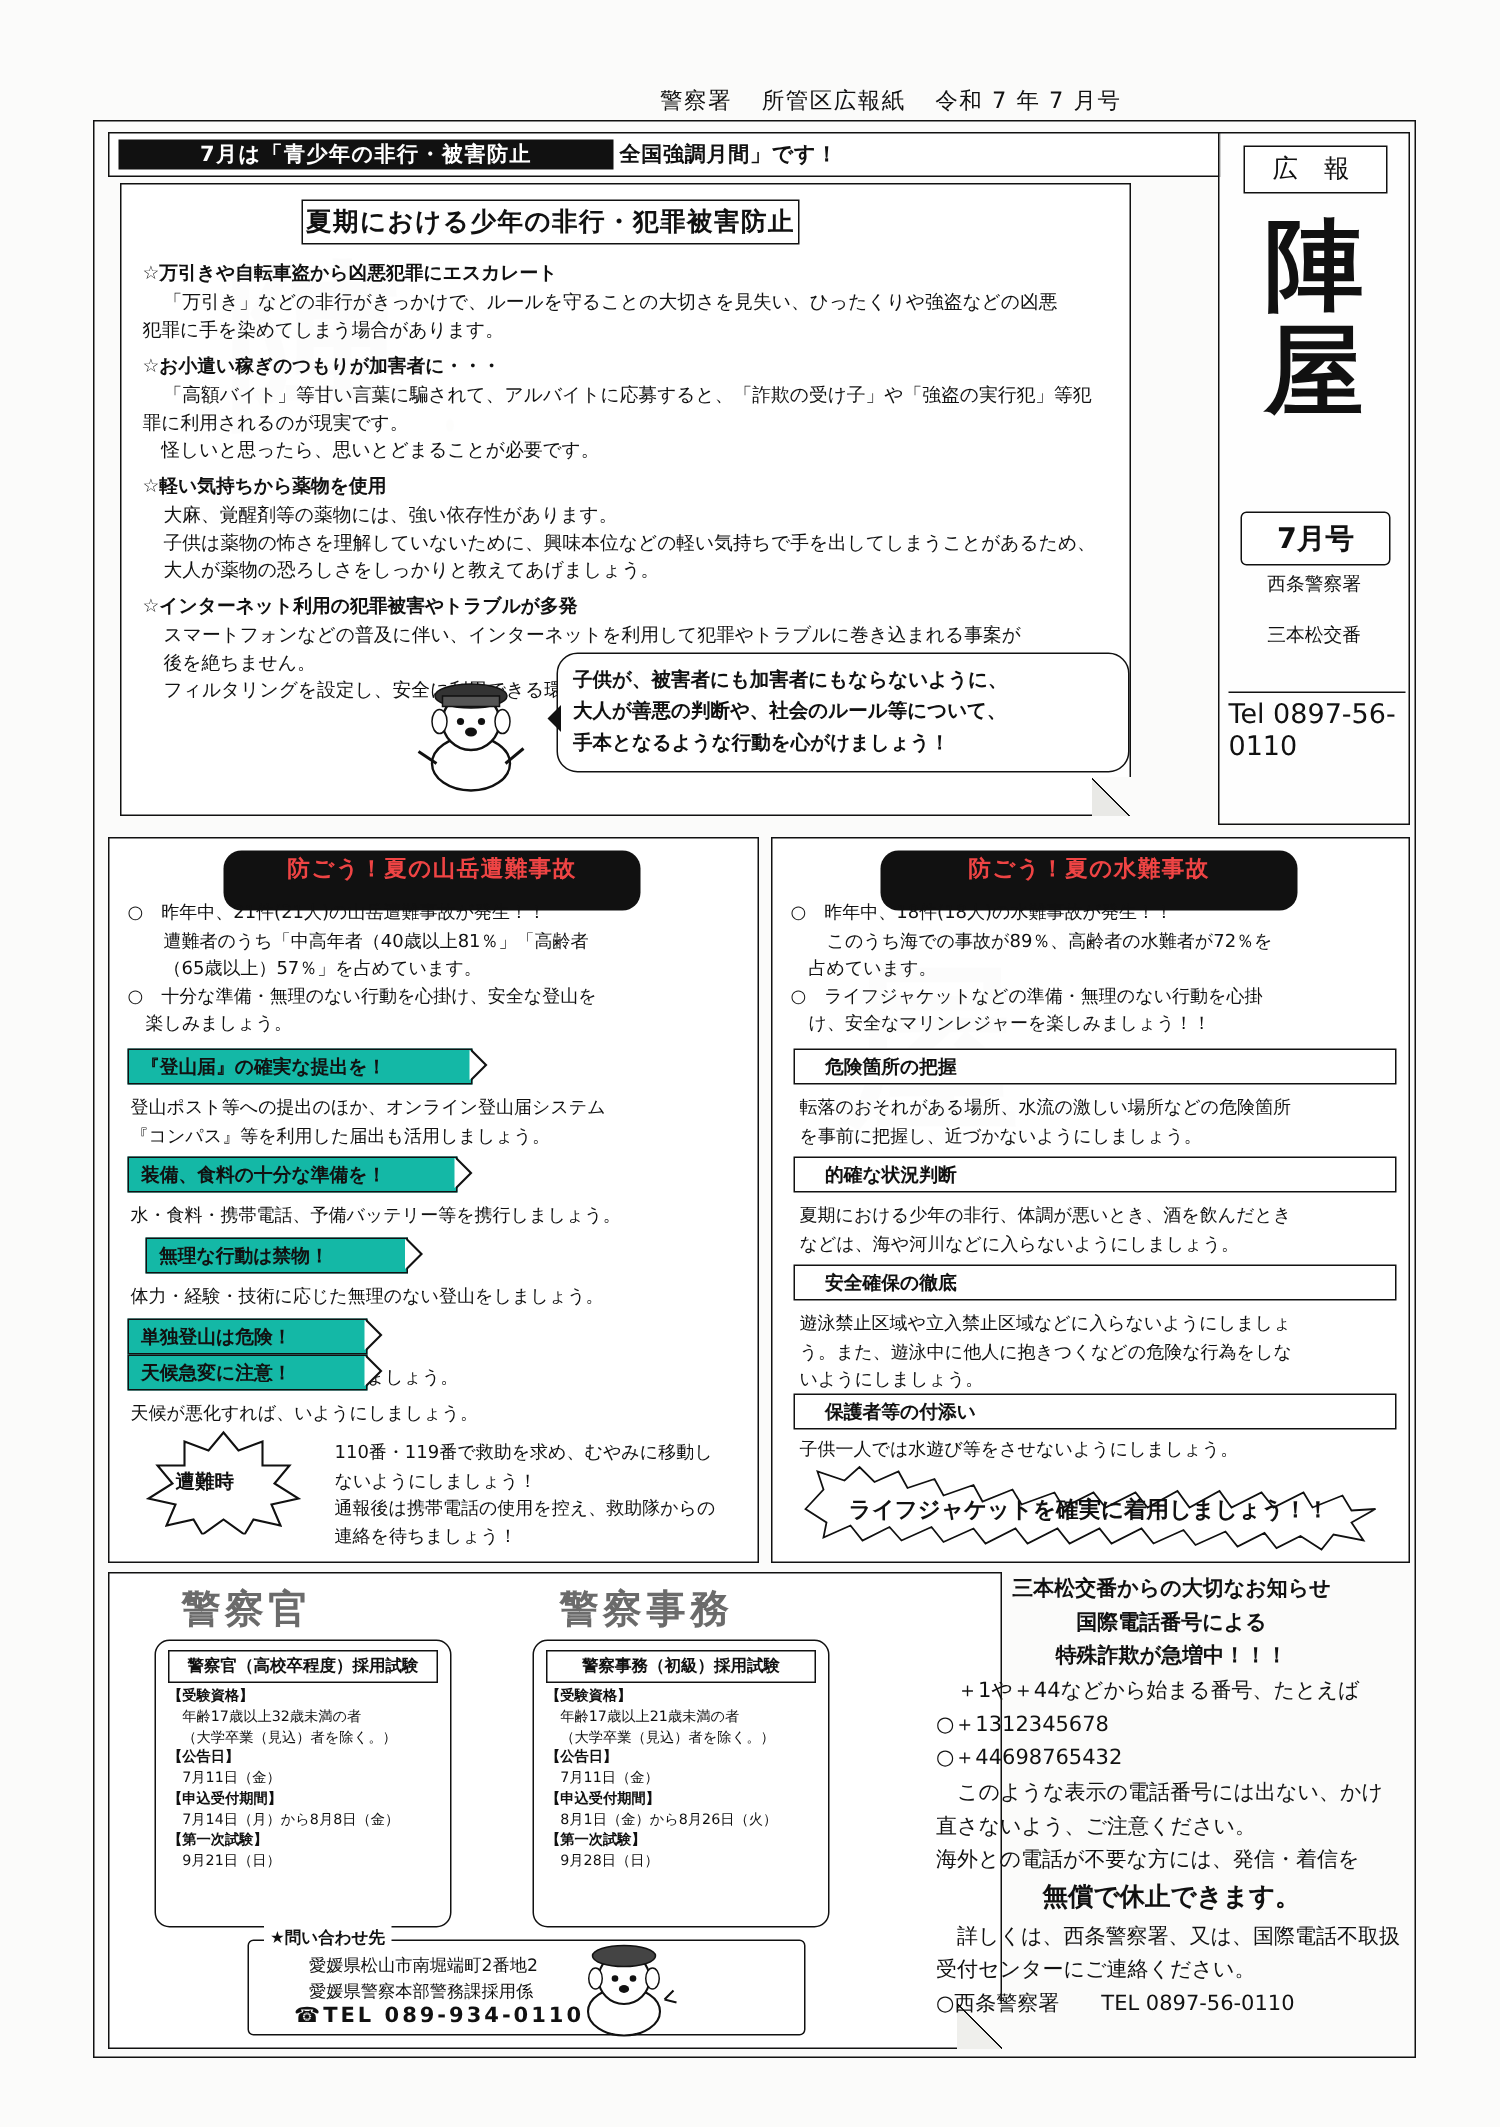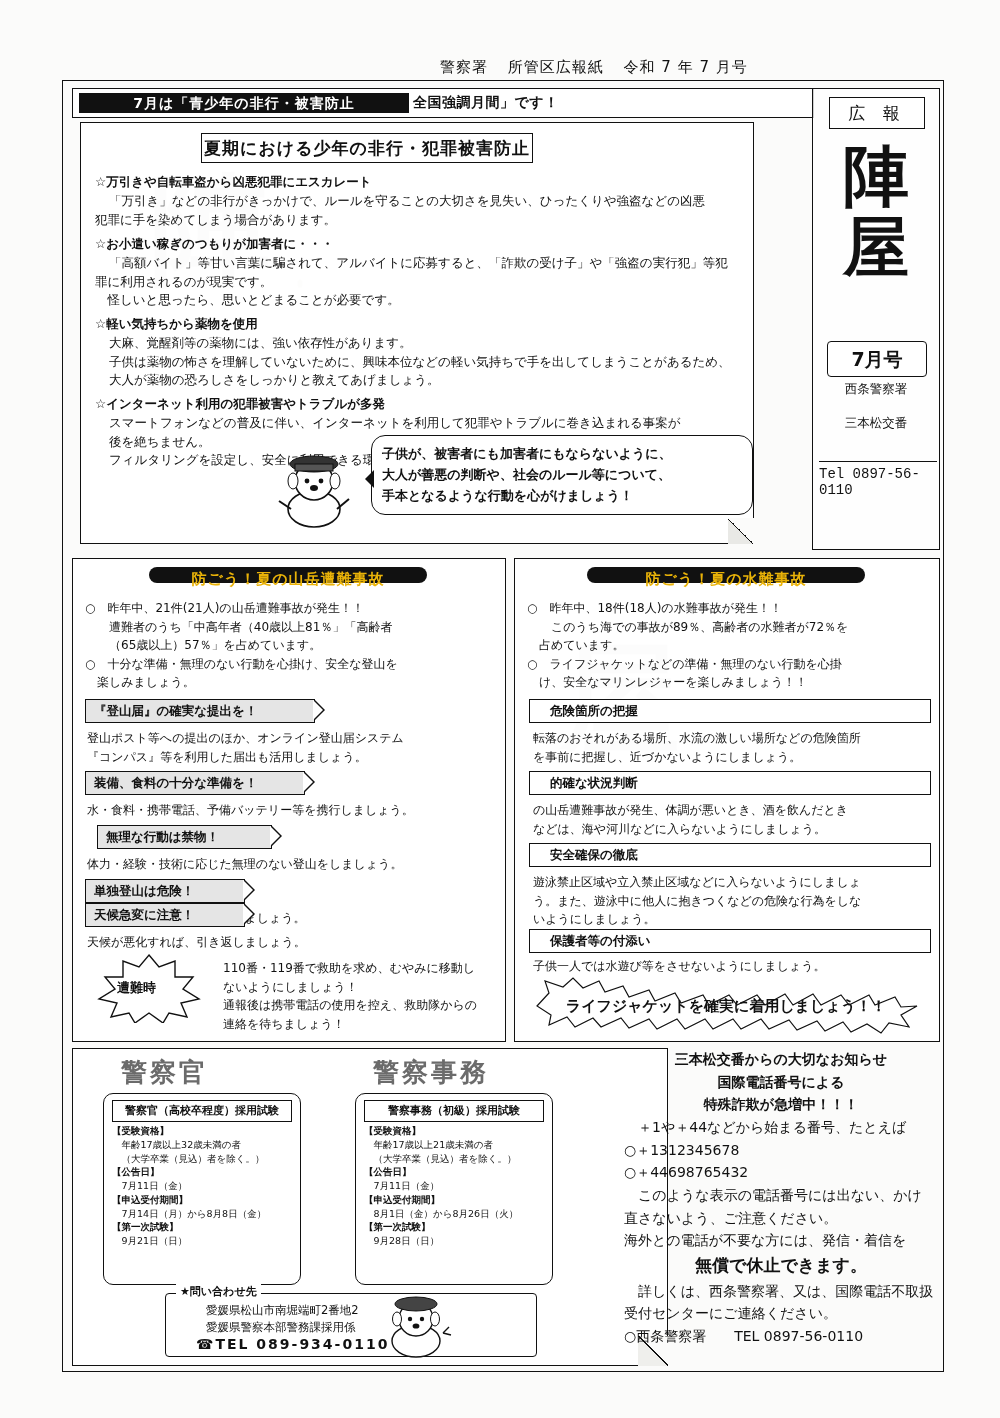--- a/index.html
+++ b/index.html
@@ -31,31 +31,31 @@
   .bubble{position:absolute;left:290px;top:312px;width:360px;border:1.5px solid #111;border-radius:14px;background:#fff;padding:8px 10px;font-size:13px;font-weight:bold;line-height:1.6;}
   .bubble:after{content:"";position:absolute;left:-16px;top:34px;width:0;height:0;border:9px solid transparent;border-right-color:#111;}
   .foldtr{position:absolute;right:-1px;bottom:-1px;width:26px;height:26px;background:linear-gradient(225deg,#fbfbfa 0 50%,#111 50% 53%,#e9e9e6 53%);}
 
   
   .mast{position:absolute;left:812px;top:88px;width:126px;height:460px;border:1px solid #111;background:rgba(255,255,255,.8);}
   .mast .kouhou{position:absolute;left:16px;top:8px;width:94px;height:30px;border:1.5px solid #111;text-align:center;line-height:30px;font-size:17px;letter-spacing:6px;font-family:"DejaVu Serif","Liberation Serif",serif;background:#fff;}
   .mast .big{position:absolute;left:0;top:52px;width:126px;text-align:center;font-size:66px;line-height:1.08;font-weight:bold;font-family:"DejaVu Serif","Liberation Serif",serif;}
   .mast .month{position:absolute;left:14px;top:252px;width:98px;height:34px;border:1.5px solid #111;border-radius:4px;background:#fff;text-align:center;line-height:34px;font-size:19px;font-weight:bold;}
   .mast .line{position:absolute;left:6px;width:114px;text-align:center;font-size:12.5px;}
-  .mast .tel{position:absolute;left:6px;top:372px;width:118px;font-size:14px;border-top:1px solid #111;padding-top:4px;font-family:Liberation Mono, monospace;}
+  .mast .tel{position:absolute;left:6px;top:372px;width:118px;font-size:18px;border-top:1px solid #111;padding-top:4px;}
 
   
   .mid{position:absolute;top:558px;border:1.5px solid #111;background:rgba(255,255,255,.86);}
   .midL{left:72px;width:432px;height:482px;}
   .midR{left:514px;width:424px;height:482px;}
-  .capsule{position:absolute;top:8px;height:16px;background:#111;color:#eab308;font-size:15px;font-weight:bold;text-align:center;line-height:24px;border-radius:12px;letter-spacing:1px;}
+  .capsule{position:absolute;top:8px;height:40px;background:#111;color:#ef4444;font-size:15px;font-weight:bold;text-align:center;line-height:24px;border-radius:12px;letter-spacing:1px;}
   .capL{left:76px;width:278px;}
   .capR{left:72px;width:278px;}
   .bd{position:absolute;font-size:12px;line-height:1.55;}
-  .arrowlbl{position:absolute;height:22px;border:1px solid #111;background:#e5e5e5;font-size:12.5px;font-weight:bold;line-height:21px;padding-left:8px;}
+  .arrowlbl{position:absolute;height:22px;border:1px solid #111;background:#14b8a6;font-size:12.5px;font-weight:bold;line-height:21px;padding-left:8px;}
   .arrowlbl:after{content:"";position:absolute;right:-11px;top:-1px;width:0;height:0;border-top:11px solid transparent;border-bottom:11px solid transparent;border-left:11px solid #111;}
   .arrowlbl:before{content:"";position:absolute;right:-9px;top:0;width:0;height:0;border-top:10px solid transparent;border-bottom:10px solid transparent;border-left:10px solid #fff;z-index:2;}
   .boxlbl{position:absolute;height:22px;border:1px solid #111;background:#fff;font-size:12.5px;font-weight:bold;line-height:21px;padding-left:20px;}
   .star{position:absolute;left:12px;top:394px;width:128px;height:70px;}
   .starlbl{position:absolute;left:44px;top:420px;font-size:13px;font-weight:bold;}
   .burst{position:absolute;left:14px;top:396px;width:394px;height:70px;}
   .bursttxt{position:absolute;left:36px;top:420px;width:350px;text-align:center;font-size:15px;font-weight:bold;}
 
   
   .bot{position:absolute;left:72px;top:1048px;width:866px;height:316px;}
@@ -184,21 +184,21 @@
       <div>体力・経験・技術に応じた無理のない登山をしましょう。</div>
     </div>
 
     <div class="arrowlbl" style="left:12px;top:320px;width:150px;">単独登山は危険！</div>
     <div class="bd" style="left:14px;top:350px;width:404px;">
       <div>経験豊富なリーダーと行動しましょう。</div>
     </div>
 
     <div class="arrowlbl" style="left:12px;top:344px;width:150px;">天候急変に注意！</div>
     <div class="bd" style="left:14px;top:374px;width:404px;">
-      <div>天候が悪化すれば、引き返しましょう。</div>
+      <div>天候が悪化すれば、いようにしましょう。</div>
     </div>
 
     <svg class="star" viewBox="0 0 128 70">
       <polygon points="64,2 74,14 90,8 90,24 108,24 98,36 114,46 96,50 102,64 84,60 78,70 64,60 50,70 44,60 26,64 32,50 14,46 30,36 20,24 38,24 38,8 54,14" fill="#fff" stroke="#111" stroke-width="1.4"></polygon>
     </svg>
     <div class="starlbl">遭難時</div>
     <div class="bd" style="left:150px;top:400px;width:270px;">
       <div>110番・119番で救助を求め、むやみに移動し</div>
       <div>ないようにしましょう！</div>
       <div>通報後は携帯電話の使用を控え、救助隊からの</div>
@@ -217,21 +217,21 @@
     </div>
 
     <div class="boxlbl" style="left:14px;top:140px;width:380px;">危険箇所の把握</div>
     <div class="bd" style="left:18px;top:170px;width:392px;">
       <div>転落のおそれがある場所、水流の激しい場所などの危険箇所</div>
       <div>を事前に把握し、近づかないようにしましょう。</div>
     </div>
 
     <div class="boxlbl" style="left:14px;top:212px;width:380px;">的確な状況判断</div>
     <div class="bd" style="left:18px;top:242px;width:392px;">
-      <div>の山岳遭難事故が発生、体調が悪いとき、酒を飲んだとき</div>
+      <div>夏期における少年の非行、体調が悪いとき、酒を飲んだとき</div>
       <div>などは、海や河川などに入らないようにしましょう。</div>
     </div>
 
     <div class="boxlbl" style="left:14px;top:284px;width:380px;">安全確保の徹底</div>
     <div class="bd" style="left:18px;top:314px;width:392px;">
       <div>遊泳禁止区域や立入禁止区域などに入らないようにしましょ</div>
       <div>う。また、遊泳中に他人に抱きつくなどの危険な行為をしな</div>
       <div>いようにしましょう。</div>
     </div>
 

